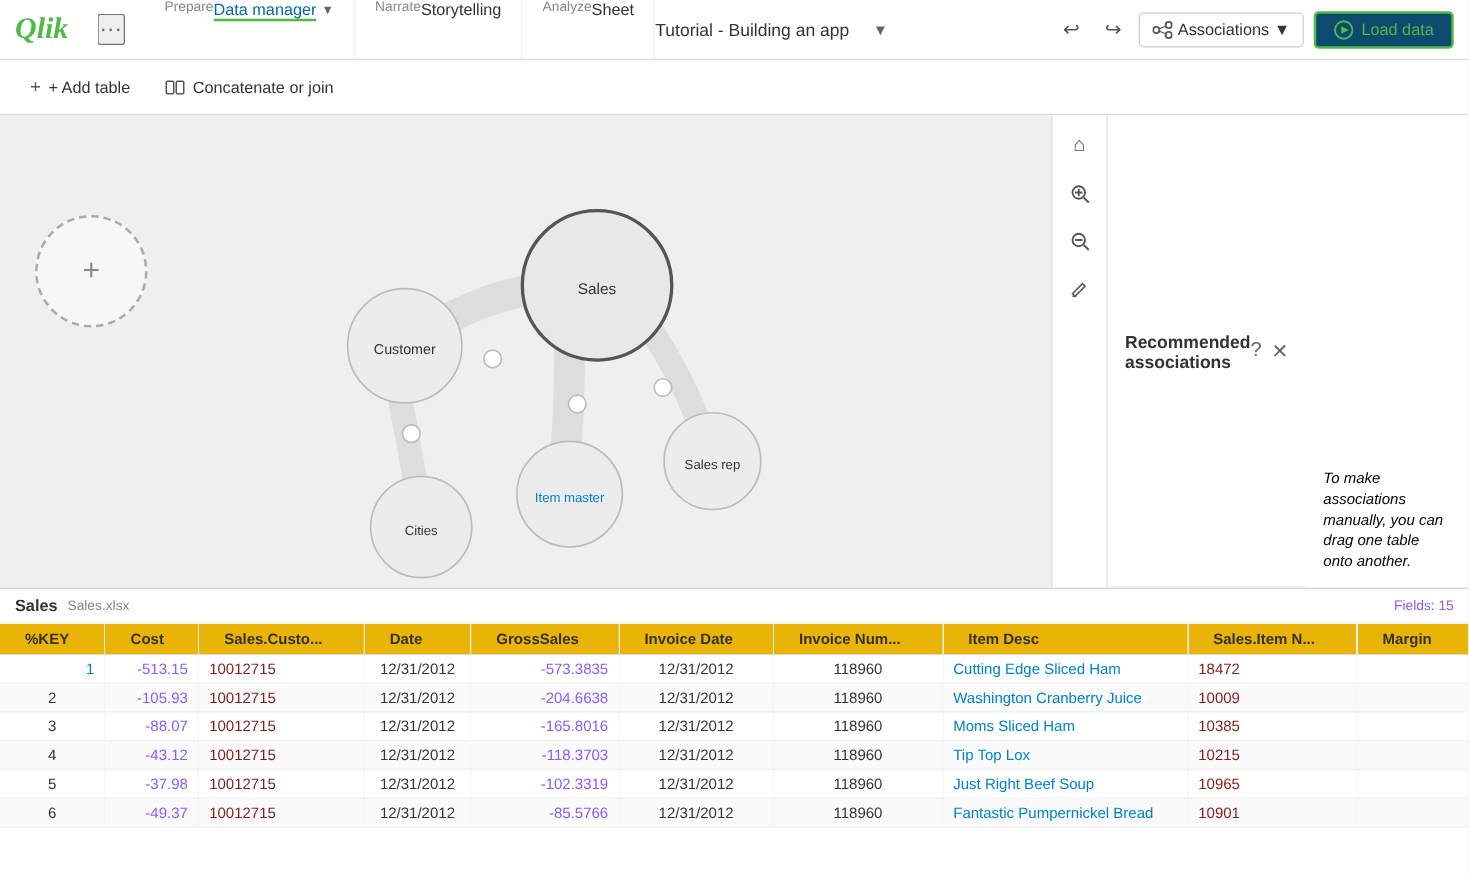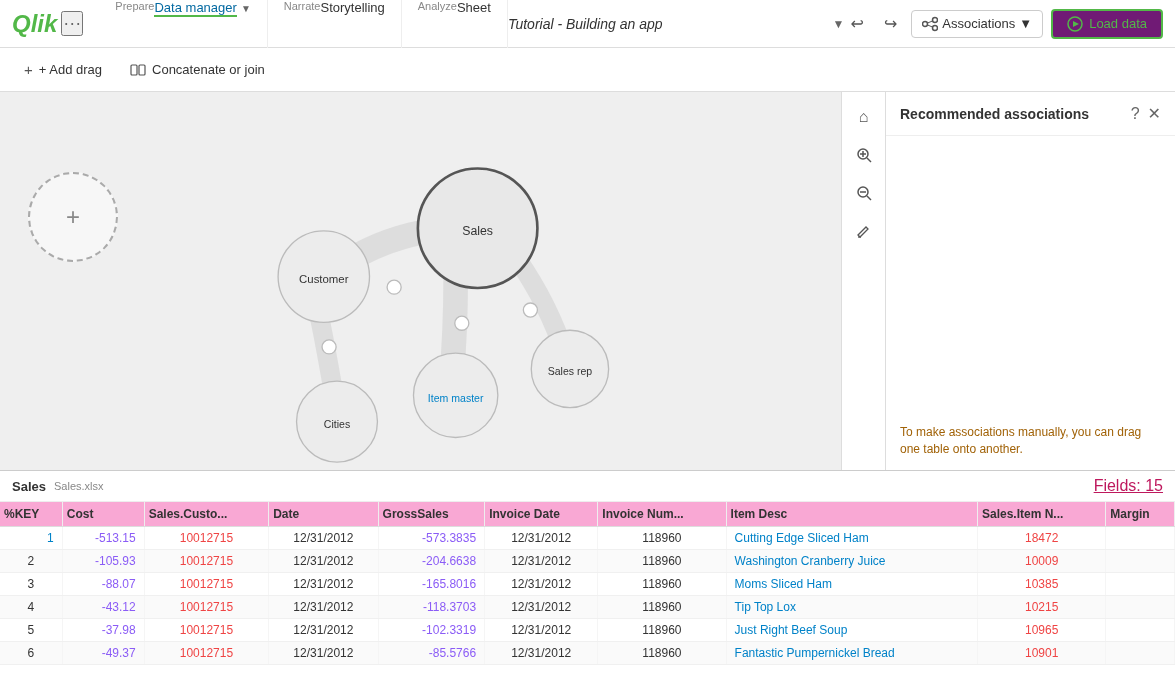--- a/index.html
+++ b/index.html
@@ -6,52 +6,52 @@
     body { font-family: 'Segoe UI', Arial, sans-serif; font-size: 13px; background: #f0f0f0; overflow: hidden; width: 1175px; height: 700px; }
 
     
     .top-nav {
       display: flex; align-items: center; height: 48px;
       background: #fff; border-bottom: 1px solid #ddd;
       padding: 0 12px; gap: 0;
     }
     .qlik-logo {
       display: flex; align-items: flex-start; gap: 6px;
-      font-size: 22px; font-weight: bold; color: #52b848; margin-right: 4px;
+      font-size: 22px; font-weight: bold; color: #52b848; margin-right: 23px; font-family: Liberation Serif, serif;
     }
     .qlik-logo span { color: #52b848; font-style: italic; font-size: 24px; }
     .nav-dots { font-size: 18px; color: #666; margin-right: 16px; cursor: pointer; }
     .nav-section {
       display: flex; flex-direction: row; align-items: flex-start;
       padding: 0 16px; border-right: 1px solid #eee; height: 48px; justify-content: center; cursor: pointer;
     }
     .nav-section .nav-label { font-size: 11px; color: #888; }
     .nav-section .nav-title { font-size: 13px; color: #333; font-weight: 500; }
     .nav-section.active .nav-title { color: #0369a1; border-bottom: 2px solid #52b848; }
     .nav-section-with-arrow { display: flex; align-items: center; }
     .nav-section-with-arrow .arrow { margin-left: 4px; font-size: 10px; color: #666; }
     .nav-app-title {
       flex: 1; text-align: center; font-size: 14px; font-weight: 500; color: #333;
-      display: flex; align-items: center; justify-content: space-between; gap: 19px; font-style: italic;
+      display: flex; align-items: center; justify-content: flex-start; gap: 19px;
     }
     .nav-app-title .chevron { font-size: 12px; color: #666; }
     .nav-right { display: flex; align-items: center; gap: 8px; margin-left: auto; }
     .nav-icon-btn {
       background: none; border: none; cursor: pointer; padding: 4px 6px;
       font-size: 16px; color: #555; border-radius: 3px;
     }
     .associations-btn {
       display: flex; align-items: center; gap: 4px;
       border: 1px solid #ccc; border-radius: 4px; padding: 5px 10px;
       cursor: pointer; background: #fff; font-size: 13px; color: #333;
     }
     .load-data-btn {
       display: flex; align-items: center; gap: 6px;
       border: 2px solid #52b848; border-radius: 4px; padding: 5px 14px;
-      cursor: pointer; background: #701a75; font-size: 13px; color: #52b848; font-weight: 500;
+      cursor: pointer; background: #0c4a6e; font-size: 13px; color: #52b848; font-weight: 500;
     }
 
     
     .toolbar {
       display: flex; align-items: center; height: 44px;
       background: #fff; border-bottom: 1px solid #ddd; padding: 0 12px; gap: 4px;
     }
     .toolbar-btn {
       display: flex; align-items: center; gap: 6px;
       padding: 6px 12px; border: none; background: none; cursor: pointer;
@@ -67,21 +67,21 @@
 
     
     .canvas {
       flex: 1; position: relative; overflow: hidden;
       background: #efefef;
     }
 
     
     .side-panel {
       width: 290px; background: #fff; border-left: 1px solid #ddd;
-      display: flex; flex-direction: column;
+      display: flex; 
     }
     .side-panel-header {
       display: flex; align-items: center; justify-content: space-between;
       padding: 12px 14px; border-bottom: 1px solid #eee;
     }
     .side-panel-title { font-size: 14px; font-weight: 600; color: #333; }
     .side-panel-actions { display: flex; align-items: center; gap: 8px; }
     .side-panel-icon-btn { background: none; border: none; cursor: pointer; color: #666; font-size: 16px; }
 
     .panel-stats { padding: 10px 14px; font-size: 13px; line-height: 1.8; color: #333; }
@@ -93,21 +93,21 @@
       padding: 6px 14px; border: 1px solid #ccc; border-radius: 4px;
       background: #fff; cursor: pointer; font-size: 13px; color: #333;
     }
     .apply-all-btn {
       padding: 6px 14px; border: none; border-radius: 4px;
       background: #7c5cbb; cursor: pointer; font-size: 13px; color: #fff; font-weight: 500;
     }
 
     .panel-note {
       margin-top: auto; padding: 12px 14px;
-      font-size: 12px; color: #a16207; line-height: 1.4;
+      font-size: 12px; color: #000000; font-style: italic; line-height: 1.4;
     }
 
     
     .canvas-toolbar {
       position: absolute; right: 0; top: 0; bottom: 0;
       width: 44px; background: #fff; border-left: 1px solid #ddd;
       display: flex; flex-direction: column; align-items: center; padding: 8px 0; gap: 4px;
     }
     .canvas-tool-btn {
       width: 34px; height: 34px; display: flex; align-items: center; justify-content: center;
@@ -131,39 +131,39 @@
     .data-preview {
       height: 230px; background: #fff; border-top: 1px solid #ccc;
       display: flex; flex-direction: column;
     }
     .data-preview-header {
       display: flex; align-items: center; padding: 6px 12px;
       border-bottom: 1px solid #eee; gap: 8px;
     }
     .data-preview-title { font-size: 13px; font-weight: 600; color: #333; }
     .data-preview-subtitle { font-size: 11px; color: #888; }
-    .data-preview-fields { margin-left: auto; font-size: 16px; color: #be185d; text-decoration: underline; }
+    .data-preview-fields { margin-left: auto; font-size: 11px; color: #8b5cf6; }
 
     .data-table-wrapper { flex: 1; overflow: auto; }
     .data-table {
       width: 100%; border-collapse: collapse; font-size: 12px;
     }
     .data-table th {
-      background: #f9a8d4; border-bottom: 1px solid #ddd; border-right: 1px solid #eee;
-      padding: 5px 4px; text-align: left; font-weight: 600; color: #333; white-space: nowrap;
+      background: #eab308; border-bottom: 1px solid #ddd; border-right: 1px solid #eee;
+      padding: 5px 20px; text-align: left; font-weight: 600; color: #333; white-space: nowrap;
       position: sticky; top: 0;
     }
     .data-table td {
       border-bottom: 1px solid #f0f0f0; border-right: 1px solid #f5f5f5;
       padding: 4px 8px; white-space: nowrap; color: #333;
     }
     .data-table td.num { text-align: center; margin-top: 37px; }
     .data-table td.blue-link { color: #0082c8; text-align: right; }
     .data-table td.neg { color: #8b5cf6; text-align: right; }
-    .data-table td.teal { color: #ef4444; text-align: center; }
+    .data-table td.teal { color: #7f1d1d; text-align: left; }
     .data-table tr:nth-child(even) td { background: #fafafa; }
   </style>
 </head>
 <body>
 
 <div class="top-nav">
   <div class="qlik-logo">
     <span>Qlik</span>
   </div>
   <button class="nav-dots">···</button>
@@ -211,21 +211,21 @@
         <polygon points="6,5 12,8 6,11" fill="#52b848"></polygon>
       </svg>
       <span>Load data</span>
     </button>
   </div>
 </div>
 
 <div class="toolbar">
   <button class="toolbar-btn">
     <span class="tb-icon">+</span>
-    <span>+ Add drag</span>
+    <span>+ Add table</span>
   </button>
   <button class="toolbar-btn">
     <svg width="16" height="16" viewBox="0 0 16 16">
       <rect x="1" y="3" width="6" height="10" rx="1" fill="none" stroke="#555" stroke-width="1.2"></rect>
       <rect x="9" y="3" width="6" height="10" rx="1" fill="none" stroke="#555" stroke-width="1.2"></rect>
     </svg>
     <span>Concatenate or join</span>
   </button>
 </div>
 

